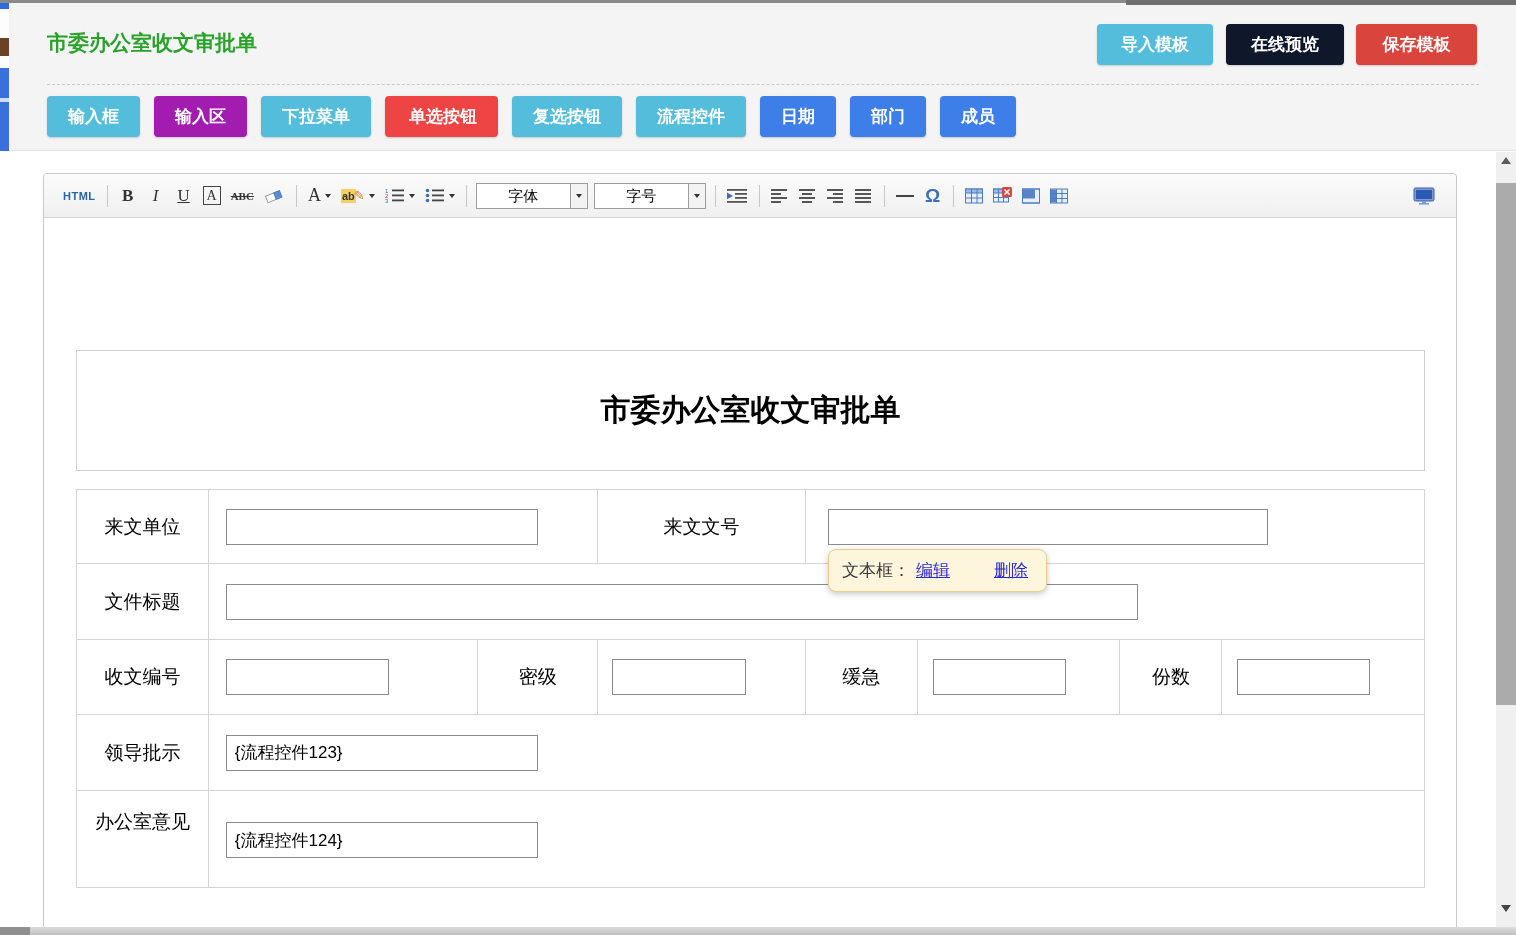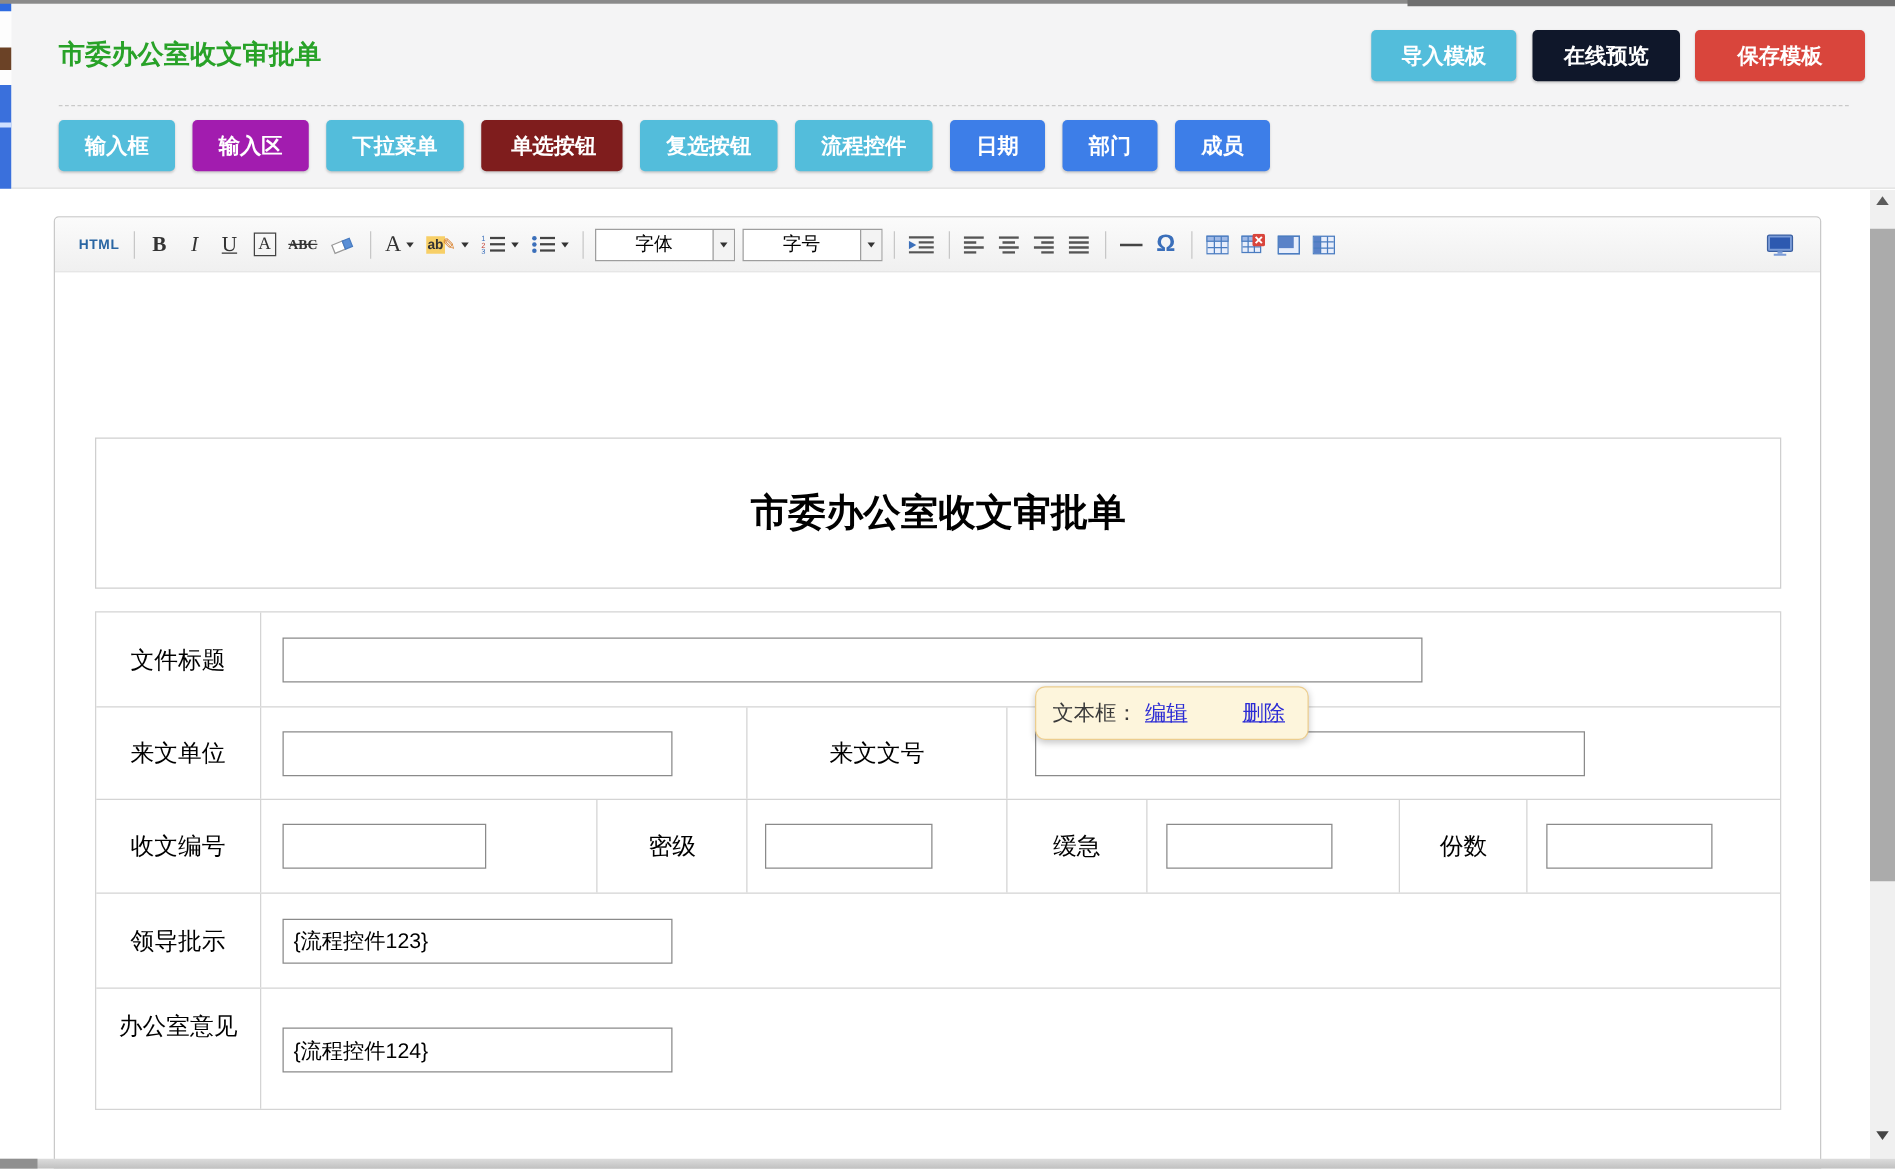--- a/index.html
+++ b/index.html
@@ -20,21 +20,21 @@
 
   
   .header { position:absolute; left:9px; top:3px; width:1507px; height:148px;
     background:#f4f4f5; border-bottom:1px solid #e0e0e0; z-index:10; }
   .hdr-title { position:absolute; left:38px; top:26px; font-size:21px; font-weight:bold; color:#28a228; }
   .act-btn { position:absolute; top:21px; height:41px; border-radius:4px; color:#fff;
     font-size:17px; font-weight:bold; display:flex; align-items:center; justify-content:center;
     cursor:pointer; box-shadow:0 1px 2px rgba(0,0,0,.18); }
   .act-import { left:1088px; width:116px; }
   .act-preview { left:1217px; width:118px; }
-  .act-save { left:1347px; width:136px; }
+  .act-save { left:1347px; width:121px; }
   .hdr-sep { position:absolute; left:38px; width:1432px; top:81px; border-top:1px dashed #c9c9c9; }
   .widgets { position:absolute; left:38px; top:93px; display:flex; gap:14px; }
   .wbtn { height:41px; padding:0 21px; border-radius:4px; color:#fff; font-size:17px; font-weight:bold;
     display:flex; align-items:center; justify-content:center; cursor:pointer; box-shadow:0 1px 2px rgba(0,0,0,.18); }
 
   
   .editor { position:absolute; left:43px; top:173px; width:1414px; height:762px;
     border:1px solid #c9c9c9; border-radius:4px 4px 0 0; background:#fff; z-index:5; }
   .toolbar { height:44px; background:linear-gradient(#fbfbfb,#f0f0f0); border-bottom:1px solid #d6d6d6;
     border-radius:4px 4px 0 0; display:flex; align-items:center; padding:0 10px 0 14px; }
@@ -111,21 +111,21 @@
   <div class="act-btn act-import" style="background-color: rgb(83, 189, 219);">导入模板</div>
   <div class="act-btn act-preview" style="background-color: #0f172a;">在线预览</div>
   <div class="act-btn act-save" style="background-color: rgb(217, 69, 60);">保存模板</div>
 
   <div class="hdr-sep"></div>
 
   <div class="widgets">
     <div class="wbtn" style="background-color: rgb(83, 189, 219);">输入框</div>
     <div class="wbtn" style="background-color: #a21caf;">输入区</div>
     <div class="wbtn" style="background-color: rgb(83, 189, 219);">下拉菜单</div>
-    <div class="wbtn" style="background-color: #7f1d1d; padding-left: 24px;">单选按钮</div>
+    <div class="wbtn" style="background-color: #ef4444; padding-left: 24px;">单选按钮</div>
     <div class="wbtn" style="background-color: rgb(83, 189, 219);">复选按钮</div>
     <div class="wbtn" style="background-color: rgb(83, 189, 219);">流程控件</div>
     <div class="wbtn" style="background-color: rgb(61, 126, 232);">日期</div>
     <div class="wbtn" style="background-color: rgb(61, 126, 232);">部门</div>
     <div class="wbtn" style="background-color: rgb(61, 126, 232);">成员</div>
   </div>
 </div>
 
 <div class="editor">
   <div class="toolbar">
@@ -286,34 +286,34 @@
         <rect x="6" y="16" width="10" height="1.6" fill="#7b9cd8"></rect>
       </svg>
     </div>
   </div>
 
   <div class="doc-title-box">
     <div class="doc-title">市委办公室收文审批单</div>
   </div>
 
   <div class="doc-table">
+    <div class="trow r1">
+      <div class="tcell tlabel c-lab">来文单位</div>
+      <div class="tcell" style="width:390px;">
+        <input class="fi" style="width: 312px; margin-left: 17px;" value="">
+      </div>
+      <div class="tcell tlabel" style="width:208px;">来文文号</div>
+      <div class="tcell" style="width:619px;">
+        <input class="fi" style="width: 440px; margin-left: 22px;" value="">
+      </div>
+    </div>
     <div class="trow r2">
       <div class="tcell tlabel c-lab">文件标题</div>
       <div class="tcell" style="width:1217px;">
         <input class="fi" style="width: 912px; margin-left: 17px;" value="">
-      </div>
-    </div>
-    <div class="trow r1">
-      <div class="tcell tlabel c-lab">来文单位</div>
-      <div class="tcell" style="width:390px;">
-        <input class="fi" style="width: 312px; margin-left: 17px;" value="">
-      </div>
-      <div class="tcell tlabel" style="width:208px;">来文文号</div>
-      <div class="tcell" style="width:619px;">
-        <input class="fi" style="width: 440px; margin-left: 22px;" value="">
       </div>
     </div>
     <div class="trow r4">
       <div class="tcell tlabel c-lab">收文编号</div>
       <div class="tcell" style="width:270px;">
         <input class="fi" style="width: 163px; margin-left: 17px;" value="">
       </div>
       <div class="tcell tlabel" style="width:120px;">密级</div>
       <div class="tcell" style="width:208px;">
         <input class="fi" style="width: 134px; margin-left: 14px;" value="">

